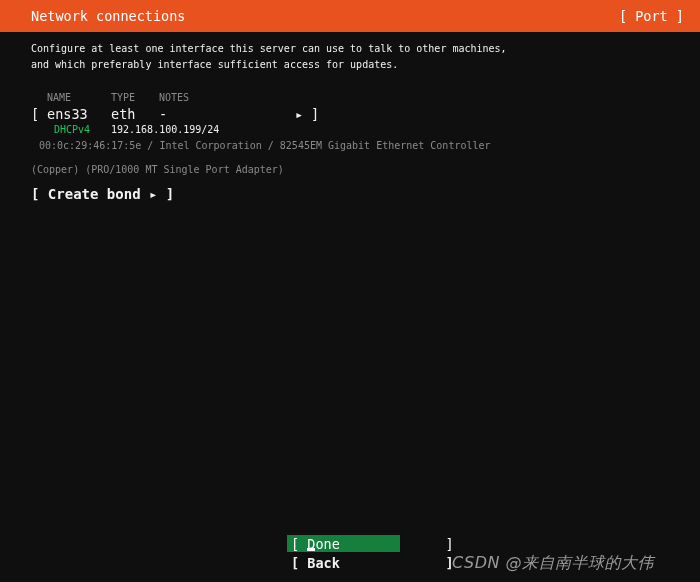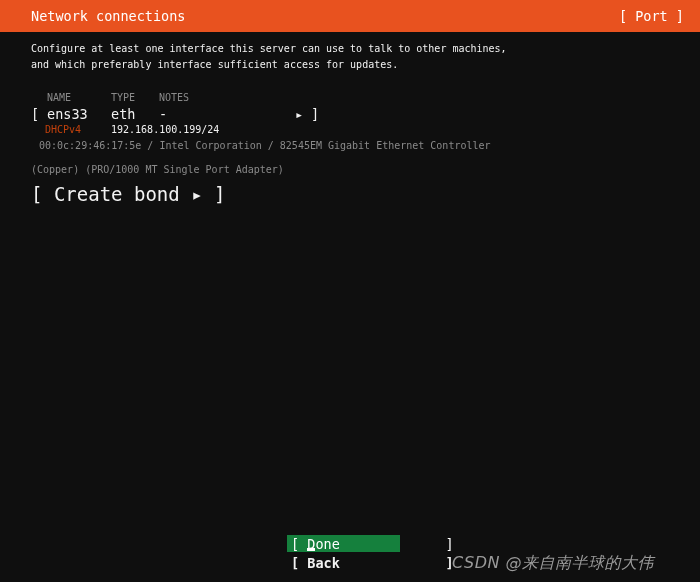--- a/index.html
+++ b/index.html
@@ -89,37 +89,38 @@
   }
   #iface-row .cell { position: absolute; top: 0; white-space: pre; color: #f2f2f2;
                      font-size: 13.5px; line-height: 16px; }
   #br-open   { left: 0px; }
   #iface-name{ left: 16px; }
   #iface-type{ left: 80px; }
   #iface-notes{ left: 128px; }
   #iface-arrow{ left: 264px; color:#f2f2f2; font-size: 11px; }
   #br-close  { left: 280px; }
 
-  #dhcp-label { left: 45px;  top: 90px; color: #c2410c; }
+  #dhcp-label { left: 54px;  top: 90px; color: #22c55e; }
   #dhcp-value { left: 111px; top: 90px; color: #f2f2f2; }
 
   #hw-line1 { left: 39px; top: 106px; }
   #hw-line2 { left: 31px; top: 130px; }
 
   
   #create-bond {
     position: absolute;
     left: 31px;
     top: 154px;
     height: 16px;
     white-space: pre;
     color: #f2f2f2;
     cursor: pointer;
-    font-size: 19px;
-    line-height: 16px;
+    font-size: 14px;
+    line-height: 16px;
+    font-weight: bold;
   }
 
   
   #btn-done {
     position: absolute;
     left: 287px;
     top: 535px;
     width: 113px;
     height: 17px;
     background: #15803d;

